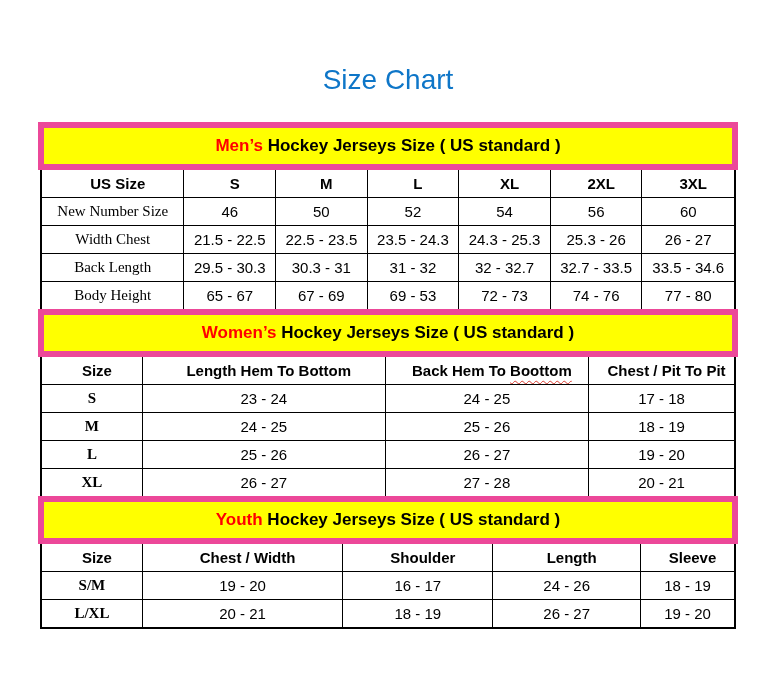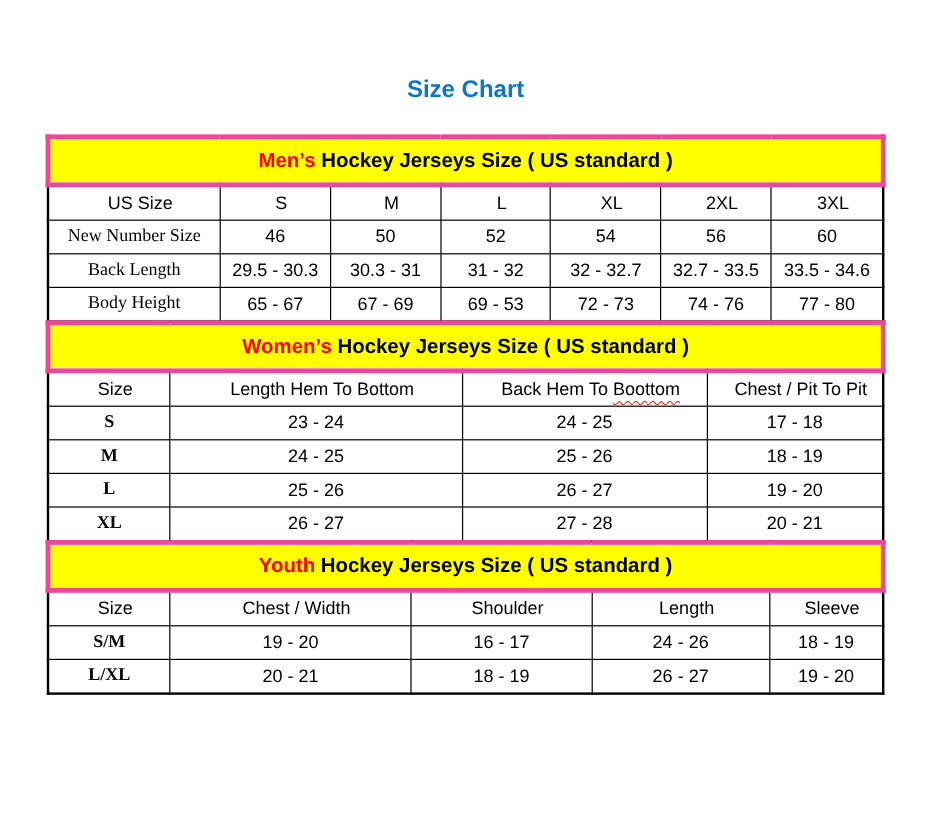--- a/index.html
+++ b/index.html
@@ -7,22 +7,22 @@
   body {
     width: 776px; height: 692px;
     background: #ffffff;
     font-family: "Liberation Sans", sans-serif;
     color: #000;
     overflow: hidden;
   }
   .page-title {
     text-align: center;
     color: var(--title-blue, #0e76c8);
-    font-size: 20px;
-    font-weight: bold;
+    font-size: 28px;
+    font-weight: normal;
     margin: 63px 0 25px 0;
     line-height: 1.2;
   }
   .tables { width: 700px; margin: 0 auto; }
   table {
     width: 700px;
     border-collapse: collapse;
     table-layout: fixed;
     border: 2px solid #000;
   }
@@ -37,24 +37,24 @@
     line-height: 27px;
     white-space: nowrap;
     overflow: hidden;
   }
   tr.band th {
     background: var(--band-yellow, #ffff00);
     height: 37px;
     line-height: 36px;
     font-size: 17px;
     font-weight: bold;
-    border: 4px solid #ec4899;
+    border: 6px solid #ec4899;
   }
   tr.band .accent { color: var(--accent-red, #ff0000); }
-  tr.cols th { font-weight: normal; padding-left: 12px; }
+  tr.cols th { font-weight: bold; padding-left: 12px; }
   tbody th.rowlabel { font-weight: normal; font-family: Liberation Serif, serif; }
   tbody th.rowlabel.bold { font-weight: bold; }
   td { font-weight: normal; margin-top: 12px; }
   .squiggle {
     text-decoration: underline wavy #d83a2e;
     text-decoration-thickness: 1px;
     text-underline-offset: 4px;
     text-decoration-skip-ink: none;
   }
 </style>
@@ -90,20 +90,29 @@
         </thead>
         <tbody>
           <tr>
             <th class="rowlabel">New Number Size</th>
             <td>46</td>
             <td>50</td>
             <td>52</td>
             <td>54</td>
             <td>56</td>
             <td>60</td>
+          </tr>
+          <tr>
+            <th class="rowlabel">Width Chest</th>
+            <td>21.5 - 22.5</td>
+            <td>22.5 - 23.5</td>
+            <td>23.5 - 24.3</td>
+            <td>24.3 - 25.3</td>
+            <td>25.3 - 26</td>
+            <td>26 - 27</td>
           </tr>
           <tr>
             <th class="rowlabel">Back Length</th>
             <td>29.5 - 30.3</td>
             <td>30.3 - 31</td>
             <td>31 - 32</td>
             <td>32 - 32.7</td>
             <td>32.7 - 33.5</td>
             <td>33.5 - 34.6</td>
           </tr>

